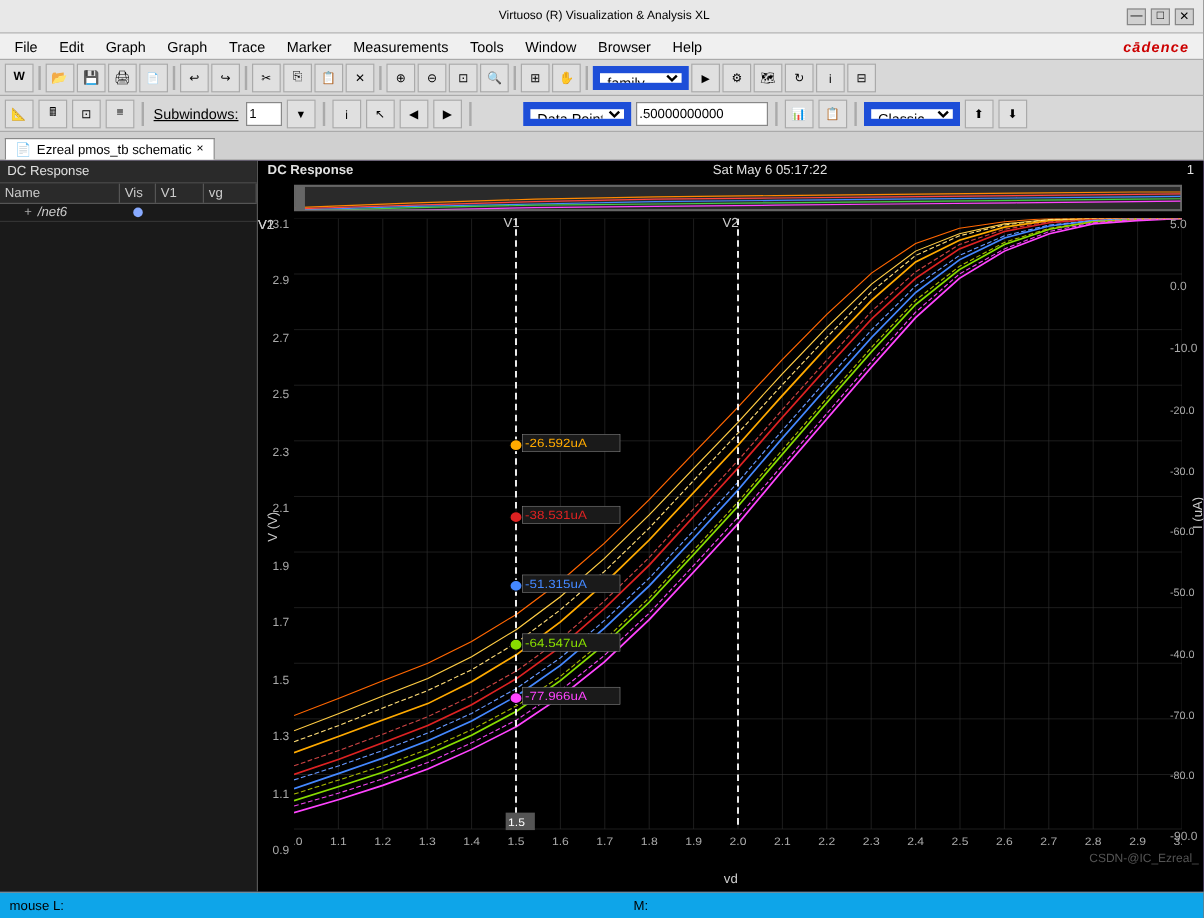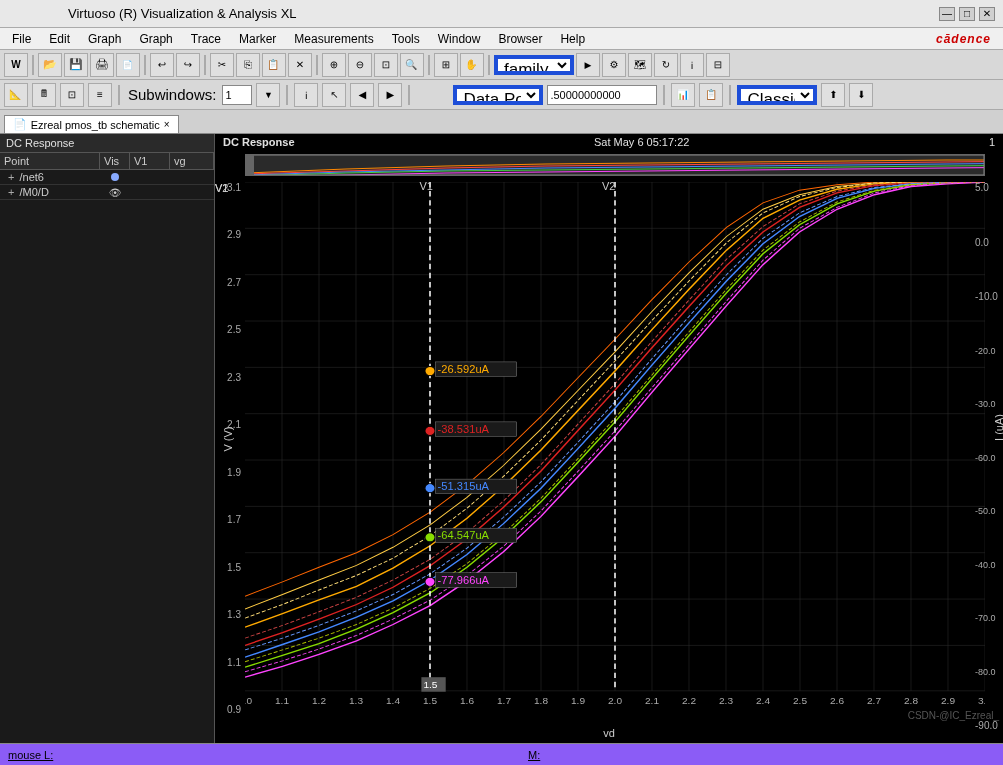--- a/index.html
+++ b/index.html
@@ -8,21 +8,21 @@
     
     #title-bar {
       background: #e8e8e8;
       height: 28px;
       display: flex;
       align-items: center;
       justify-content: space-between;
       padding: 0 8px;
       border-bottom: 1px solid #aaa;
     }
-    #title-text { flex: 1; text-align: left; font-size: 13px; }
+    #title-text { flex: 1; text-align: center; font-size: 10px; }
     #window-controls { display: flex; gap: 4px; }
     .win-btn { width: 16px; height: 14px; background: #d0d0d0; border: 1px solid #888; font-size: 10px; display: flex; align-items: center; justify-content: center; cursor: pointer; }
 
     
     #menu-bar {
       background: #f0f0f0;
       height: 22px;
       display: flex;
       align-items: center;
       padding: 0 4px;
@@ -42,22 +42,22 @@
       border-bottom: 1px solid #aaa;
       gap: 2px;
     }
     .tb-btn {
       width: 24px; height: 24px; background: #e0e0e0; border: 1px solid #aaa;
       display: flex; align-items: center; justify-content: center;
       cursor: pointer; font-size: 11px;
     }
     .tb-separator { width: 2px; height: 20px; background: #aaa; margin: 0 2px; }
     .tb-input { height: 20px; border: 1px solid #888; background: white; padding: 0 2px; font-size: 11px; }
-    .tb-dropdown { height: 20px; border: 4px solid #1d4ed8; background: white; padding: 0 2px; font-size: 17px; cursor: pointer; }
-    .tb-label { font-size: 15px; padding: 0 2px; }
+    .tb-dropdown { height: 20px; border: 6px solid #1d4ed8; background: white; padding: 0 2px; font-size: 12px; cursor: pointer; }
+    .tb-label { font-size: 12px; padding: 0 2px; text-decoration: underline; }
 
     
     #tab-bar {
       background: #d0d0d0;
       height: 24px;
       display: flex;
       align-items: flex-end;
       padding: 0 4px;
       border-bottom: 1px solid #888;
     }
@@ -109,21 +109,21 @@
     .panel-col-vg { flex: 1; }
 
     .panel-row {
       display: flex;
       align-items: center;
       color: #ccc;
       font-size: 11px;
       padding: 1px 0;
       border-bottom: 1px solid #333;
     }
-    .panel-row-name { width: 100px; padding: 0 8px; }
+    .panel-row-name { width: 100px; padding: 0 20px; font-style: italic; }
     .panel-row-vis { width: 30px; display: flex; align-items: center; justify-content: center; }
     .panel-row-v1 { width: 40px; padding: 0 2px; }
     .panel-row-vg { flex: 1; padding: 0 2px; }
 
     .expand-btn { color: #aaa; margin-right: 2px; cursor: pointer; }
     .vis-dot { width: 8px; height: 8px; border-radius: 50%; display: inline-block; }
     .eye-icon { font-size: 10px; cursor: pointer; }
 
     
     #chart-area {
@@ -145,29 +145,28 @@
     #minimap-area {
       position: absolute;
       top: 22px; left: 30px; right: 30px; height: 24px;
       background: #333;
       border: 1px solid #666;
       z-index: 10;
     }
 
     
     #status-bar {
-      background: #8b5cf6;
+      background: #0ea5e9;
       height: 22px;
       display: flex;
       align-items: center;
       padding: 0 8px;
       font-size: 11px;
       border-top: 1px solid #888;
       gap: 20px;
-      text-decoration: underline;
     }
     #watermark {
       position: absolute;
       bottom: 24px;
       right: 4px;
       color: #555;
       font-size: 10px;
     }
   </style>
 </head>
@@ -269,43 +268,32 @@
     <span>Ezreal pmos_tb schematic</span>
     <span class="tab-close">×</span>
   </div>
 </div>
 
 <div id="main-content">
 
   <div id="left-panel">
     <div id="panel-header">DC Response</div>
     <div id="panel-columns">
-      <div class="panel-col panel-col-name">Point</div>
+      <div class="panel-col panel-col-name">Name</div>
       <div class="panel-col panel-col-vis">Vis</div>
       <div class="panel-col panel-col-v1">V1</div>
       <div class="panel-col panel-col-vg">vg</div>
     </div>
     <div class="panel-row">
       <div class="panel-row-name">
         <span class="expand-btn">+</span>
         <span>/net6</span>
       </div>
       <div class="panel-row-vis">
         <span class="vis-dot" style="background:#88aaff;"></span>
-      </div>
-      <div class="panel-row-v1"></div>
-      <div class="panel-row-vg"></div>
-    </div>
-    <div class="panel-row">
-      <div class="panel-row-name">
-        <span class="expand-btn">+</span>
-        <span>/M0/D</span>
-      </div>
-      <div class="panel-row-vis">
-        <span class="eye-icon">👁</span>
       </div>
       <div class="panel-row-v1"></div>
       <div class="panel-row-vg"></div>
     </div>
   </div>
 
   <div id="chart-area">
     <div id="chart-header">
       <span style="font-weight:bold;">DC Response</span>
       <span>Sat May 6 05:17:22</span>
@@ -453,21 +441,21 @@
       <span style="color:#aaa;font-size:10px;">2.3</span>
       <span style="color:#aaa;font-size:10px;">2.1</span>
       <span style="color:#aaa;font-size:10px;">1.9</span>
       <span style="color:#aaa;font-size:10px;">1.7</span>
       <span style="color:#aaa;font-size:10px;">1.5</span>
       <span style="color:#aaa;font-size:10px;">1.3</span>
       <span style="color:#aaa;font-size:10px;">1.1</span>
       <span style="color:#aaa;font-size:10px;padding-left:30px;">0.9</span>
     </div>
 
-    <div style="position:absolute;top:48px;right:0;width:30px;bottom:12px;display:flex;flex-direction:column;justify-content:space-between;align-items:flex-start;padding-left:2px;">
+    <div style="position:absolute;top:48px;right:0;width:30px;bottom:40px;display:flex;flex-direction:column;justify-content:space-between;align-items:flex-start;padding-left:2px;">
       <span style="color:#aaa;font-size:10px;">5.0</span>
       <span style="color:#aaa;font-size:10px;">0.0</span>
       <span style="color:#aaa;font-size:10px;">-10.0</span>
       <span style="color:#aaa;font-size:9px;">-20.0</span>
       <span style="color:#aaa;font-size:9px;">-30.0</span>
       <span style="color:#aaa;font-size:9px;">-60.0</span>
       <span style="color:#aaa;font-size:9px;">-50.0</span>
       <span style="color:#aaa;font-size:9px;">-40.0</span>
       <span style="color:#aaa;font-size:9px;">-70.0</span>
       <span style="color:#aaa;font-size:9px;">-80.0</span>

